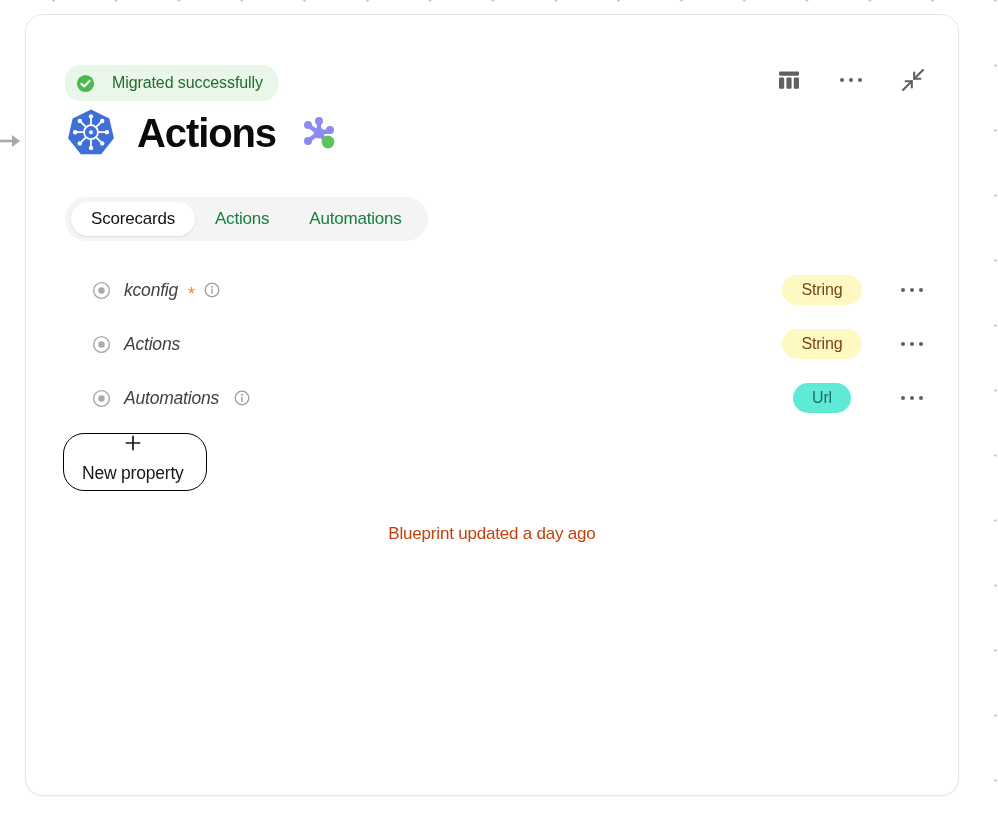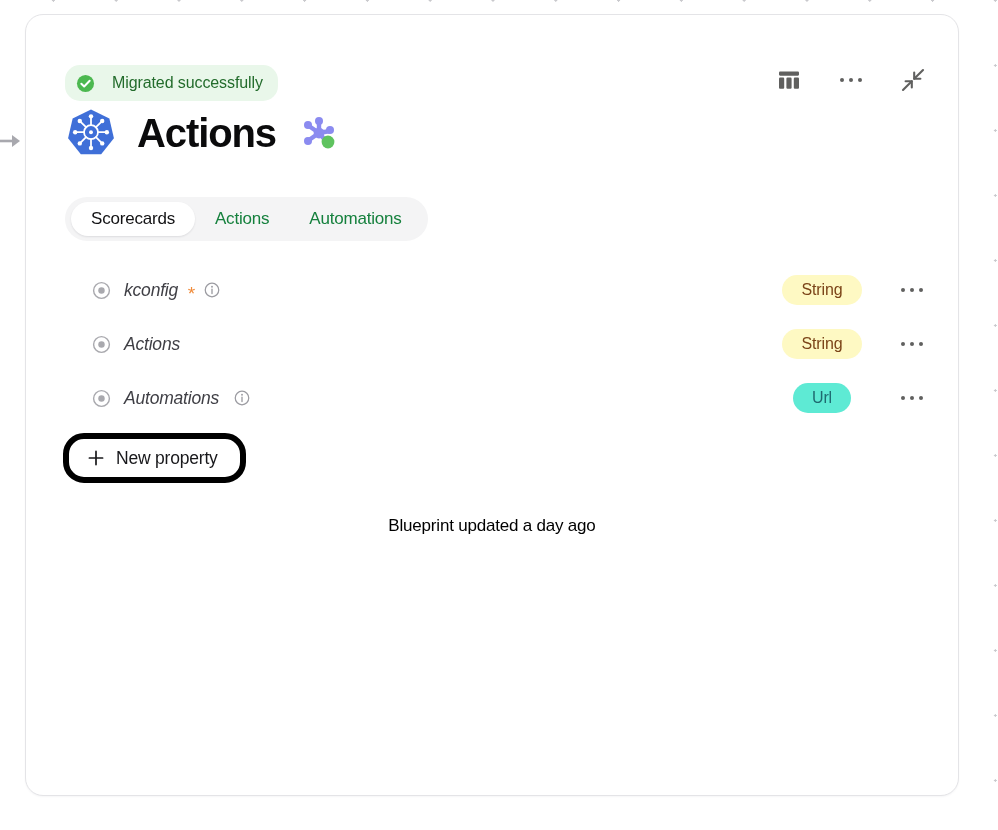--- a/index.html
+++ b/index.html
@@ -210,41 +210,42 @@
     border: none;
     background: transparent;
     border-radius: 6px;
   }
 
   
   .ghost-btn {
     display: inline-flex;
     align-items: center;
     gap: 11px;
-    height: 50px;
+    height: 58px;
     padding: 0 22px 0 18px;
-    border: 6px solid #000000;
+    border: 1px solid #000000;
     background: #ffffff;
     border-radius: 21px;
     font-size: 17.5px;
     color: #18181b;
     cursor: pointer;
     letter-spacing: -0.2px;
     font-family: inherit;
     white-space: nowrap;
+    flex-direction: column;
   }
   .plus-icon { width: 18px; height: 18px; display:block; flex:0 0 auto; }
 
   .new-property-wrap { margin: 8px 0 0 37px; }
   .new-relation-wrap { margin: 72px 0 0 37px; }
 
   .footer-note {
     text-align: center;
     font-size: 17px;
-    color: #000000;
+    color: #c2410c;
     letter-spacing: -0.2px;
     margin-top: 33px;
   }
 </style>
 </head>
 <body>
 
 <div class="drawer-handle">
   <svg width="24" height="20" viewBox="0 0 24 20">
     <path d="M0 10 H14" stroke="#a8a8ae" stroke-width="2.6"></path>

